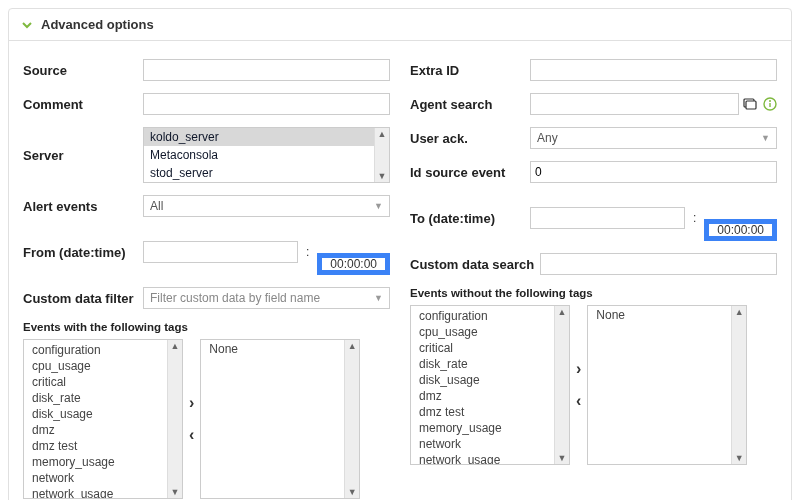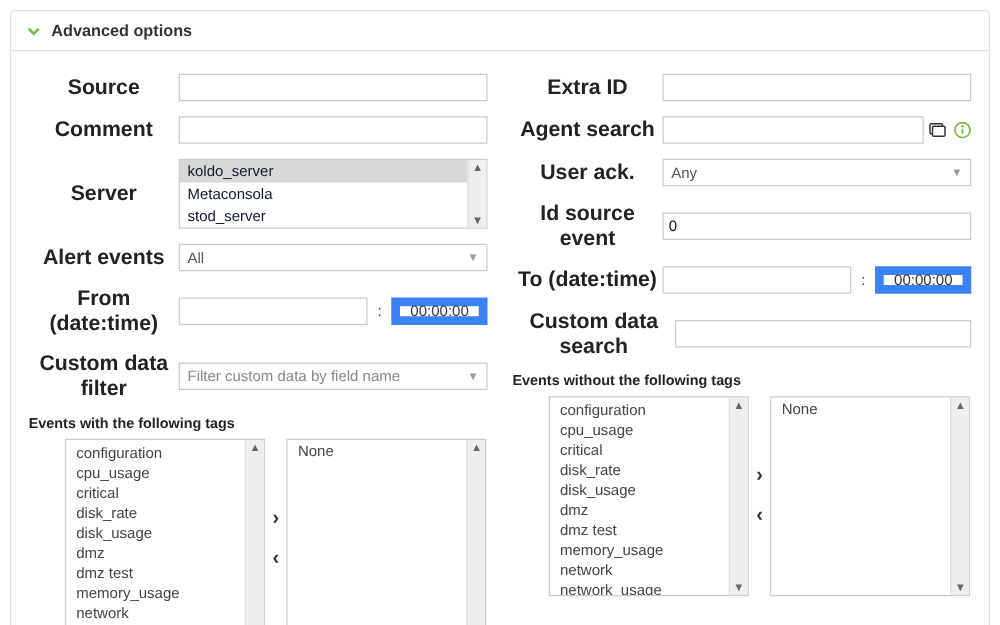--- a/index.html
+++ b/index.html
@@ -5,39 +5,39 @@
   * { box-sizing: border-box; margin: 0; padding: 0; }
   body { font-family: Arial, sans-serif; font-size: 12px; color: #333; background: #fff; padding: 8px; }
   .panel { border: 1px solid #e0e0e0; border-radius: 4px; width: 784px; }
   .panel-header { display: flex; align-items: center; padding: 8px 12px; border-bottom: 1px solid #e0e0e0; font-weight: bold; font-size: 13px; }
   .chevron { display: inline-block; margin-right: 8px; color: #7fb93f; }
   .chevron svg { display: block; }
   .panel-body { padding: 18px 14px 10px 14px; }
   .cols { display: flex; gap: 20px; }
   .col { flex: 1; }
   .row { display: flex; align-items: center; margin-bottom: 12px; min-height: 22px; }
-  .row .label { width: 120px; font-weight: bold; font-size: 17px; color: #222; text-align: center; }
+  .row .label { width: 120px; font-weight: bold; font-size: 13px; color: #222; }
   .row .control { flex: 1; display: flex; align-items: center; gap: 4px; }
   input[type=text] { border: 1px solid #ccc; height: 22px; padding: 0 4px; font-size: 12px; width: 100%; }
   .select-like { border: 1px solid #ccc; height: 22px; width: 100%; display: flex; align-items: center; justify-content: space-between; padding: 0 6px; background: #fff; color: #555; }
   .select-like .caret { color: #999; font-size: 9px; }
   .listbox { border: 1px solid #ccc; width: 100%; height: 56px; display: flex; }
   .listbox .items { flex: 1; overflow: hidden; }
   .listbox .item { padding: 2px 6px; font-size: 12px; color: #0f172a; }
   .listbox .item.selected { background: #d8d8d8; }
   .scrollbar { width: 15px; background: #eee; display: flex; flex-direction: column; justify-content: space-between; align-items: center; border-left: 1px solid #ddd; }
   .scrollbar .arr { font-size: 9px; color: #666; line-height: 12px; }
   .time-row .control input.date { flex: 1; }
   .time-row .control .colon { padding: 0 4px; }
-  .time-row .control .time-box { border: 7px solid #3b82f6; height: 22px; padding: 0 8px; display: flex; align-items: center; min-width: 70px; }
+  .time-row .control .time-box { border: 5px solid #3b82f6; height: 22px; padding: 0 8px; display: flex; align-items: center; min-width: 70px; margin-top: 24px; }
   .agent-icons { display: flex; align-items: center; gap: 6px; margin-left: auto; }
   .icon-db svg, .icon-info svg { display: block; }
   .section-label { font-weight: bold; font-size: 11.5px; margin: 4px 0 6px 0; color: #222; }
   .tag-picker { display: flex; align-items: center; gap: 6px; }
-  .tagbox { border: 1px solid #ccc; width: 160px; height: 160px; display: flex; margin-left: 29px; }
+  .tagbox { border: 1px solid #ccc; width: 160px; height: 160px; display: flex; }
   .tagbox .items { flex: 1; overflow: hidden; padding: 2px 0; }
   .tagbox .items div { padding: 1px 8px; font-size: 12px; color: #444; }
   .arrows { display: flex; flex-direction: column; gap: 14px; align-items: center; }
   .arrows span { font-size: 16px; font-weight: bold; color: #333; cursor: pointer; }
   .sel-tagbox { border: 1px solid #ccc; width: 160px; height: 160px; display: flex; }
   .sel-tagbox .items { flex: 1; padding: 2px 8px; font-size: 12px; color: #444; }
   .underline-input { border: none; border-bottom: 1px solid #999; height: 20px; flex: 1; }
 </style>
 </head>
 <body>

